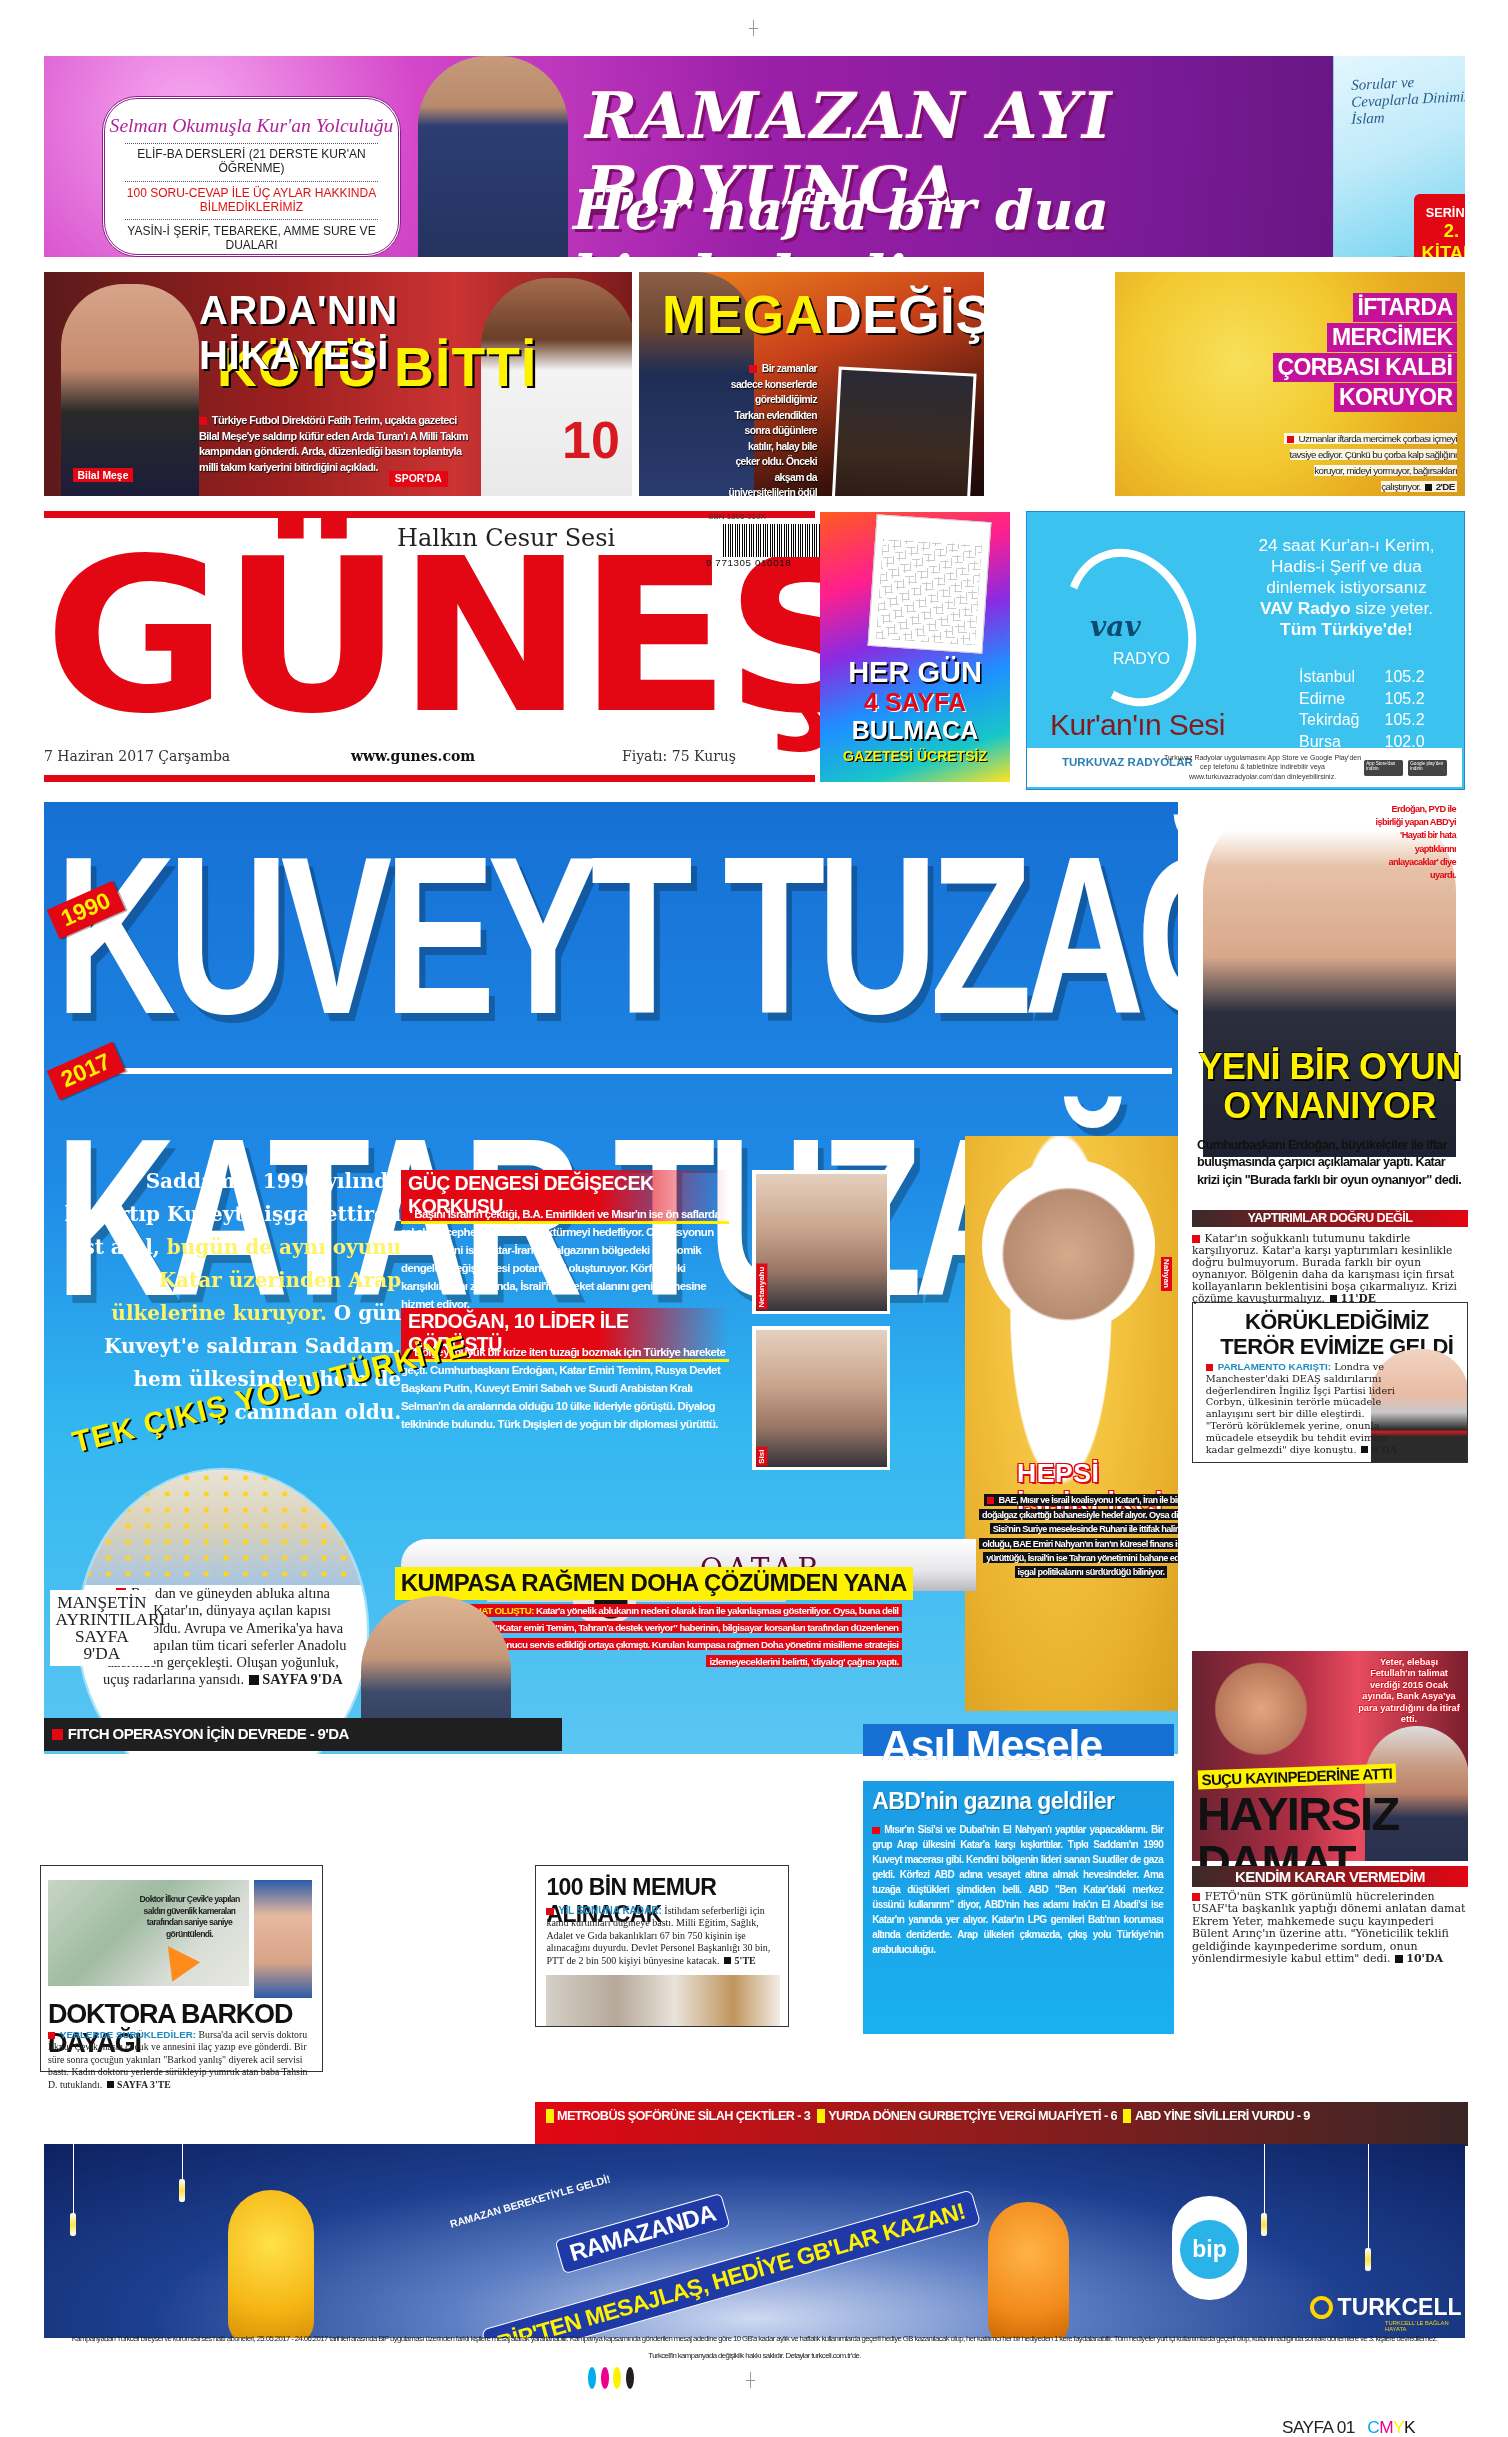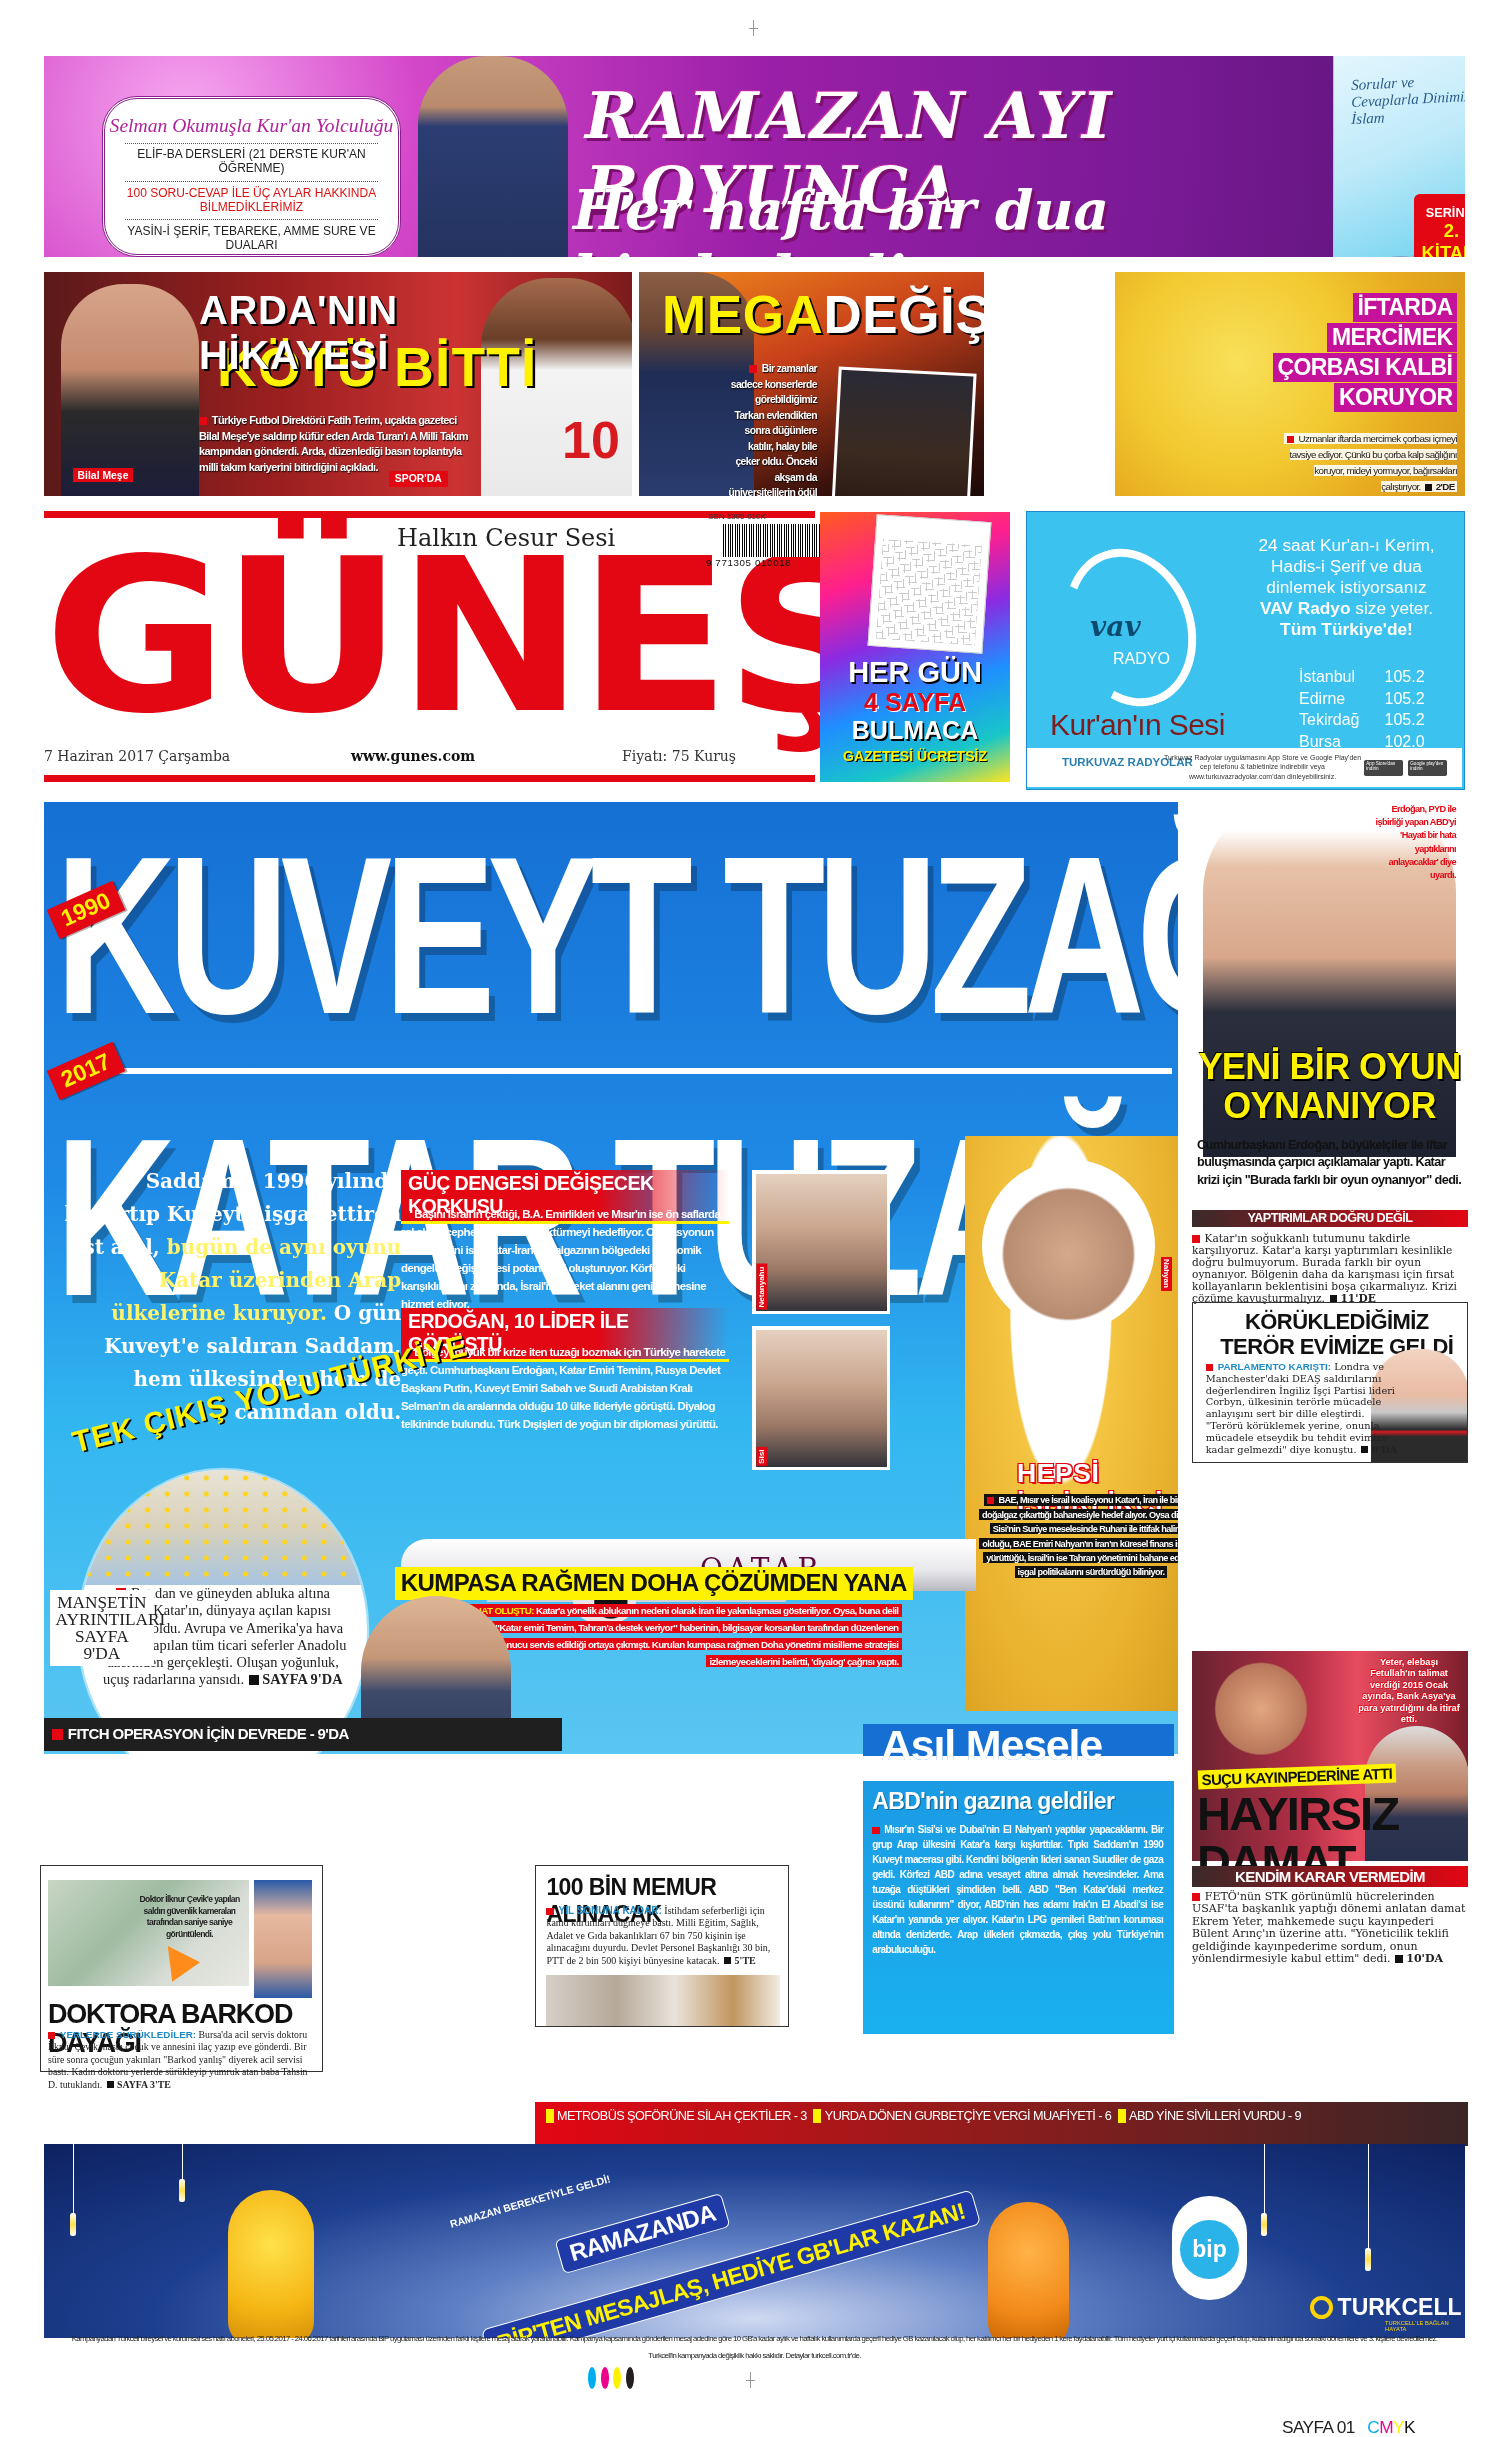--- a/index.html
+++ b/index.html
@@ -175,21 +175,21 @@
   .doktor-h { left: 7px; top: 134px; width: 270px; font-weight: bold; font-size: 27px; line-height: 29px; letter-spacing: -1.2px; color: #111; }
   .doktor-body { left: 7px; top: 163px; width: 270px; font-family: "Liberation Serif", serif; font-size: 9.8px; line-height: 12.4px; color: #222; }
   .doktor-body .lb { color: #1f8bc4; font-family: "Liberation Sans", sans-serif; font-weight: bold; }
 
   .memur-box { left: 535px; top: 1865px; width: 254px; height: 162px; border: 0.6px solid #333; overflow: hidden; }
   .memur-h { left: 10.4px; top: 8px; font-weight: bold; font-size: 23px; color: #111; letter-spacing: -0.6px; }
   .memur-body { left: 10.4px; top: 39px; width: 236px; font-family: "Liberation Serif", serif; font-size: 10px; line-height: 12.4px; color: #222; }
   .memur-body .lb { color: #1f8bc4; font-family: "Liberation Sans", sans-serif; font-weight: bold; text-align: center; }
   .memur-photo { left: 10.4px; top: 109px; width: 234px; height: 52px; background: linear-gradient(90deg, #d6d0c8 0%, #b5a899 30%, #e9e3da 55%, #c0955e 80%, #f2ede6 100%); }
 
-  .ticker { left: 535px; top: 2102px; width: 933px; height: 44px; background: linear-gradient(90deg, #e30613 0%, #9d1a1a 40%, #3a2626 100%); color: #fff; font-weight: normal; font-size: 12.7px; line-height: 28px; padding-left: 7px; white-space: nowrap; overflow: hidden; }
+  .ticker { left: 535px; top: 2102px; width: 933px; height: 44px; background: linear-gradient(90deg, #e30613 0%, #9d1a1a 40%, #3a2626 100%); color: #fff; font-weight: bold; font-size: 12.7px; line-height: 28px; padding-left: 7px; white-space: nowrap; overflow: hidden; }
   .ticker .sq { display: inline-block; width: 8px; height: 14px; background: #fff200; margin: 0 3.5px 0 3.5px; vertical-align: -2.9px; }
 
   
   .turkcell { left: 44px; top: 2144px; width: 1421px; height: 194px; background: radial-gradient(ellipse at 50% 90%, #cfd9f2 0%, #5e7fc4 30%, #1d3f8f 60%, #0d2160 100%); overflow: hidden; }
   .tc-char1 { left: 184px; top: 46px; width: 86px; height: 155px; background: radial-gradient(circle at 50% 35%, #ffe14a 0%, #f5b614 60%, #d48b06 100%); border-radius: 43px 43px 23px 23px; }
   .tc-char2 { left: 944px; top: 58px; width: 81px; height: 144px; background: radial-gradient(circle at 50% 35%, #ffb347 0%, #f28a1a 60%, #c46200 100%); border-radius: 40px 40px 23px 23px; }
   .tc-ribbon { left: 403px; top: 52px; width: 472px; height: 115px; }
   .tc-ribbon .top { position: absolute; left: 0; top: 0; color: #fff; font-weight: bold; font-size: 10.4px; transform: rotate(-16deg); }
   .tc-ribbon .mid { position: absolute; left: 109px; top: 20px; background: #1f3aa6; color: #fff; font-weight: bold; font-size: 24px; padding: 2.3px 10.4px; border: 1.7px solid #fff; border-radius: 5.8px; transform: rotate(-16deg); }
   .tc-ribbon .bot { position: absolute; left: 29px; top: 63px; background: #1f3aa6; color: #fff200; font-weight: bold; font-size: 23px; padding: 3.5px 11.5px; border: 1.7px solid #fff; border-radius: 7px; transform: rotate(-16deg); white-space: nowrap; }

